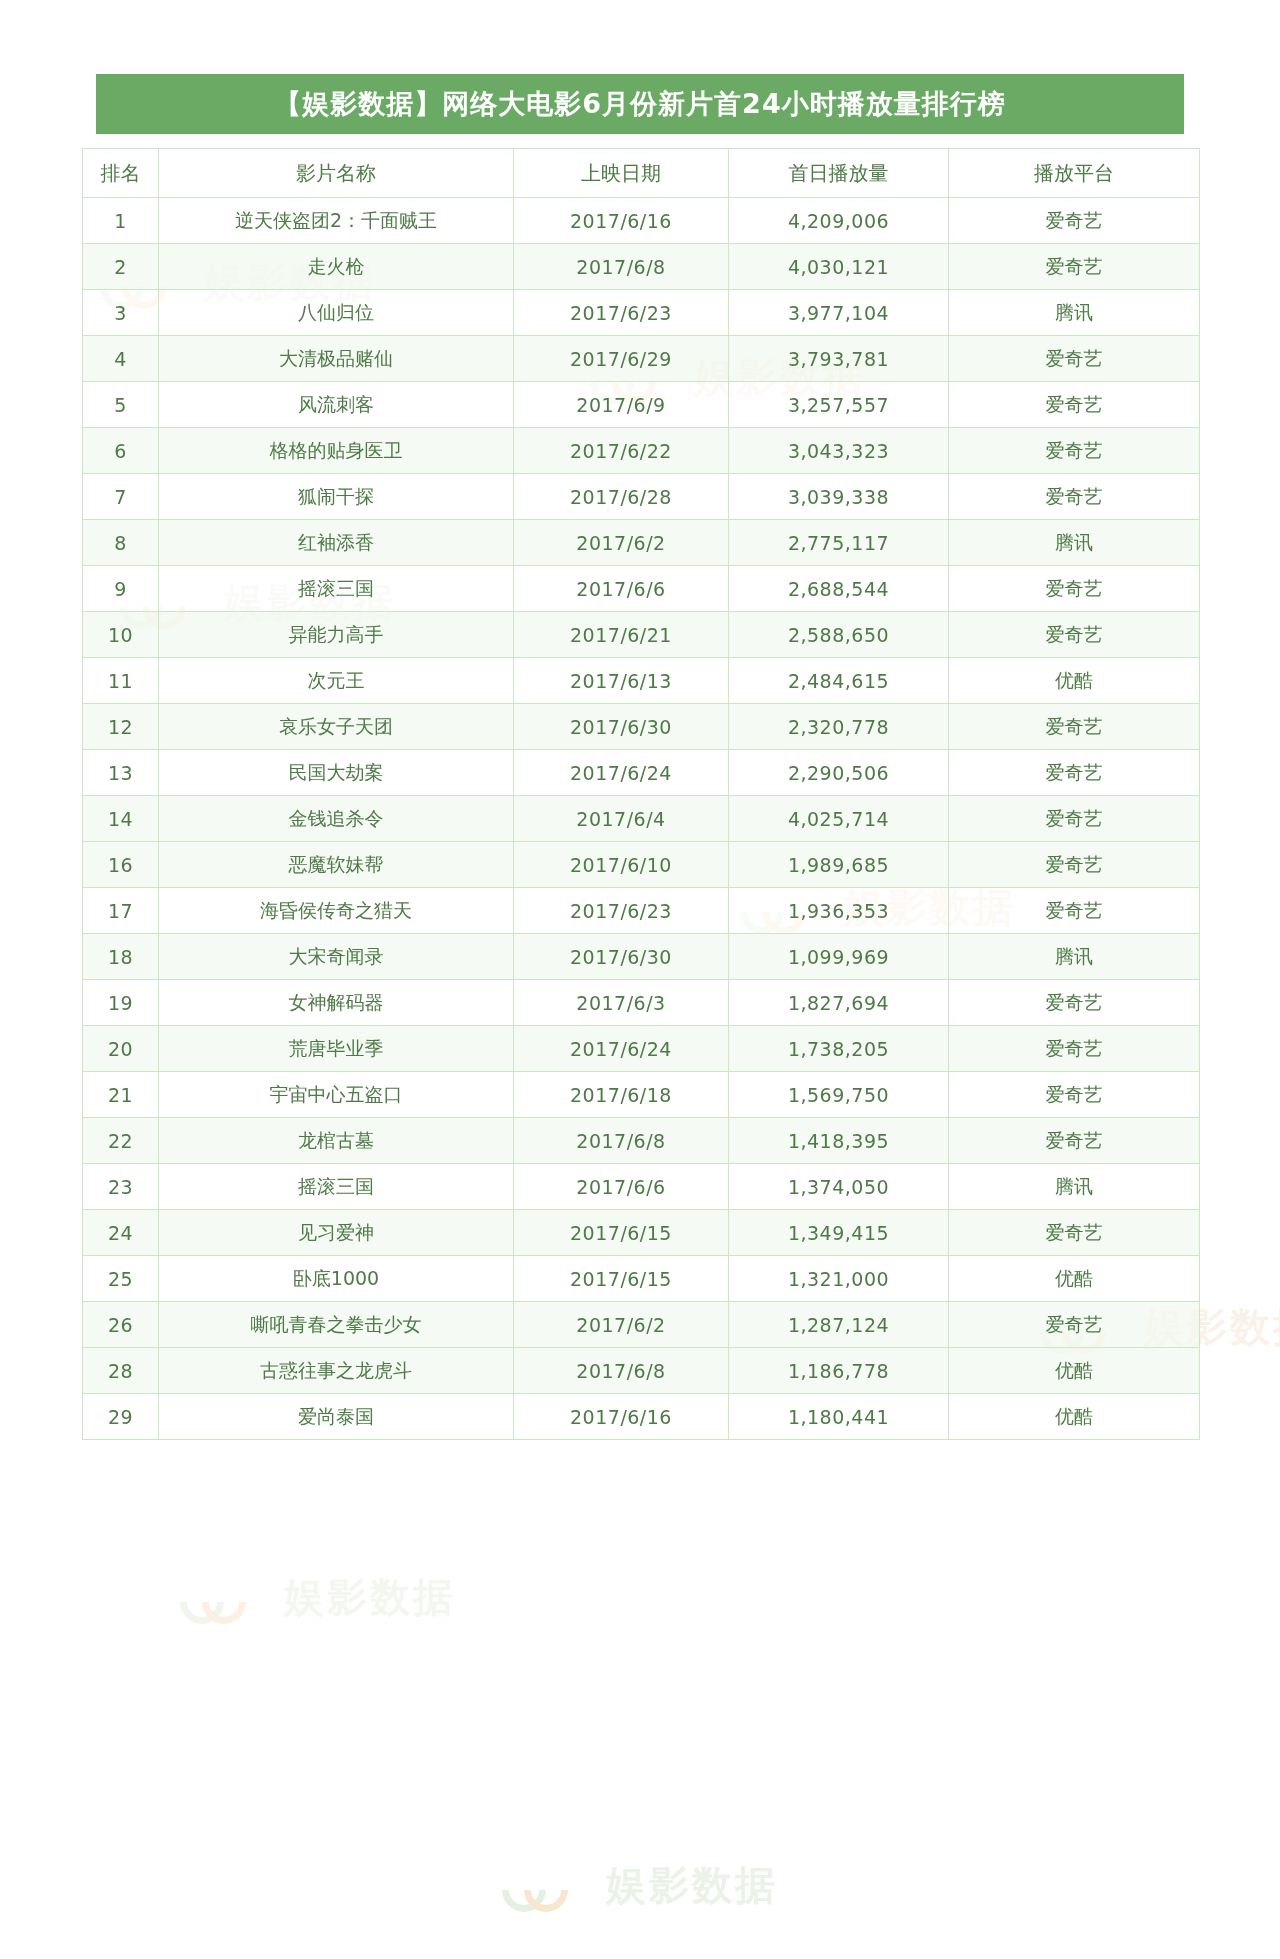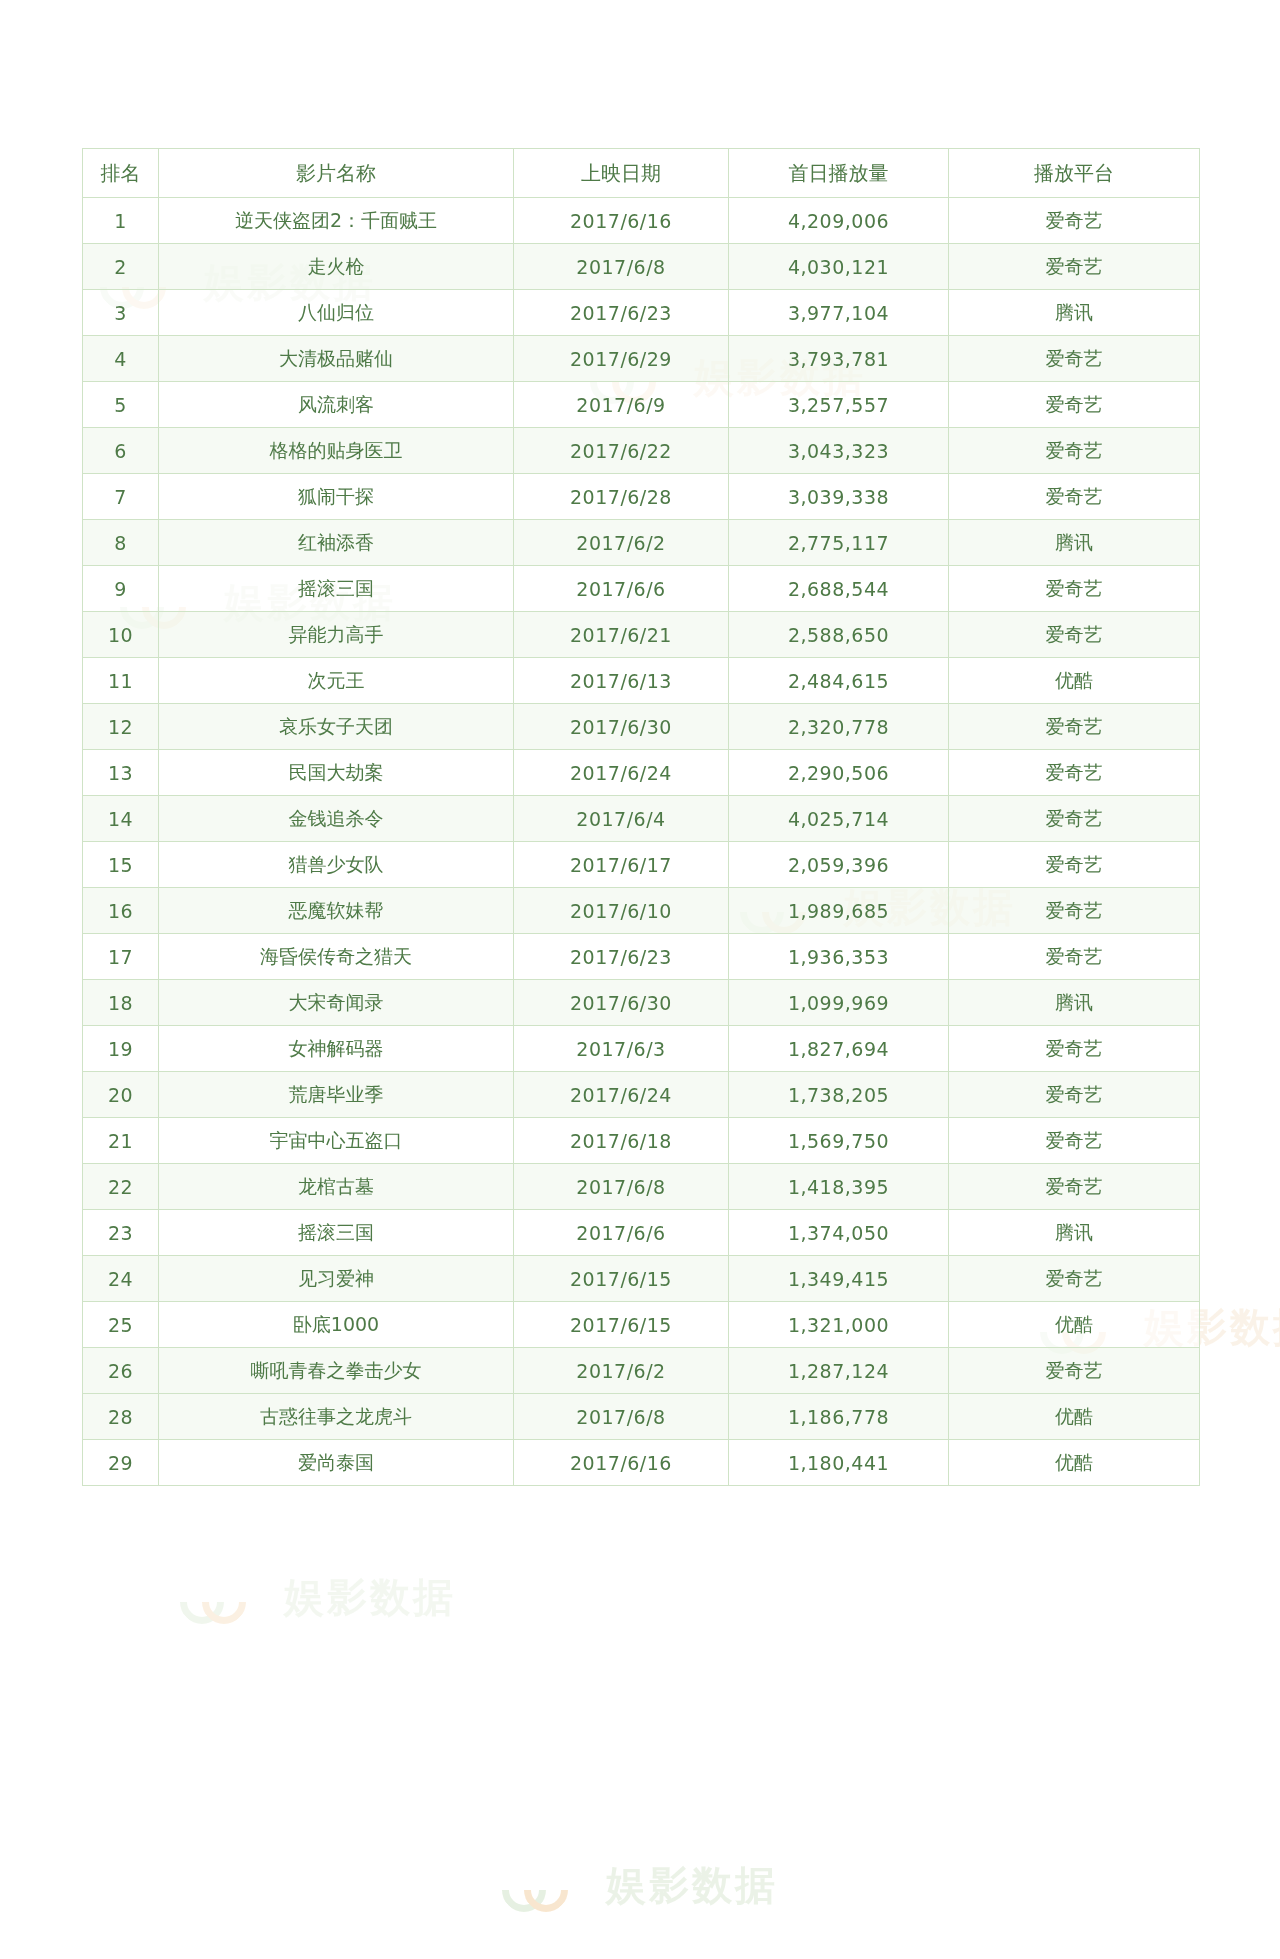--- a/index.html
+++ b/index.html
@@ -165,20 +165,23 @@
   </div>
   <div class="wm" style="left:180px; top:1570px;">
     <div class="wm-mark"></div>
     <div class="wm-text">娱影数据</div>
   </div>
   <div class="wm wm-bottom" style="opacity:0.5;">
     <div class="wm-mark"></div>
     <div class="wm-text">娱影数据</div>
   </div>
 
+  <div class="banner">
+    <div class="banner-title">【娱影数据】网络大电影6月份新片首24小时播放量排行榜</div>
+  </div>
 
   <div class="table-wrap">
     <table class="rank">
       <colgroup>
         <col class="c-rank">
           <col class="c-name">
           <col class="c-date">
           <col class="c-plays">
           <col class="c-plat">
       </colgroup>
@@ -283,27 +286,20 @@
             <td class="num">2,290,506</td>
             <td class="">爱奇艺</td>
           </tr>
           <tr class="even">
             <td class="num">14</td>
             <td class="">金钱追杀令</td>
             <td class="num">2017/6/4</td>
             <td class="num highlight">4,025,714</td>
             <td class="">爱奇艺</td>
           </tr>
-          <tr class="odd">
-            <td class="num">15</td>
-            <td class="">猎兽少女队</td>
-            <td class="num">2017/6/17</td>
-            <td class="num">2,059,396</td>
-            <td class="">爱奇艺</td>
-          </tr>
           <tr class="even">
             <td class="num">16</td>
             <td class="">恶魔软妹帮</td>
             <td class="num">2017/6/10</td>
             <td class="num">1,989,685</td>
             <td class="">爱奇艺</td>
           </tr>
           <tr class="odd">
             <td class="num">17</td>
             <td class="">海昏侯传奇之猎天</td>

